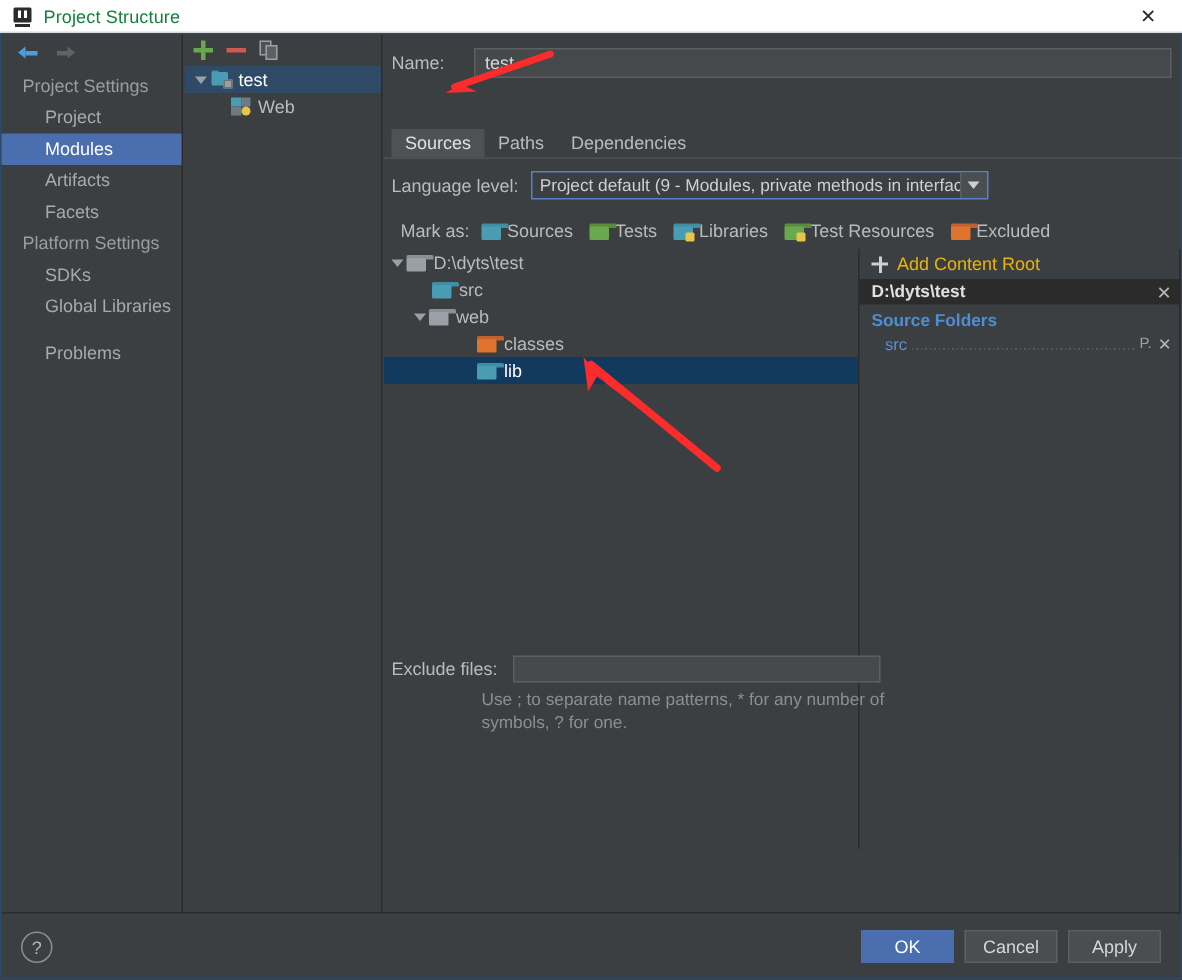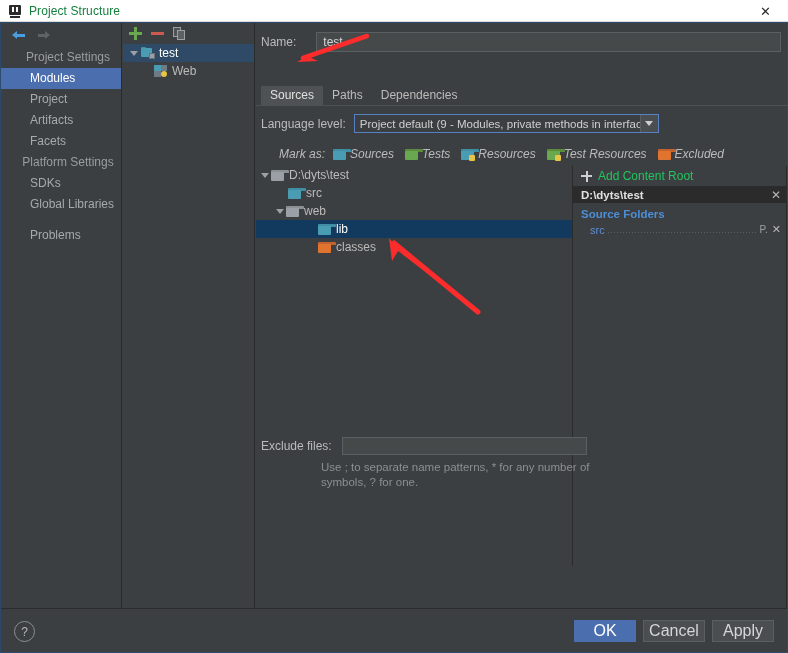--- a/index.html
+++ b/index.html
@@ -43,21 +43,21 @@
   }
   .nav-row{height:24px;display:flex;align-items:center;padding-left:10px;gap:10px;}
   .arrow-ico{width:15px;height:13px;position:relative;}
   .arrow-ico .shaft{position:absolute;top:5px;width:8px;height:3px;}
   .arrow-ico .head{position:absolute;top:2px;width:0;height:0;border-top:4.5px solid transparent;border-bottom:4.5px solid transparent;}
   .arrow-back .shaft{left:6px;background:#4a9ede;}
   .arrow-back .head{left:1px;border-right:5px solid #4a9ede;}
   .arrow-fwd .shaft{left:2px;background:#5f6365;}
   .arrow-fwd .head{right:1px;border-left:5px solid #5f6365;}
 
-  .side-group{padding-left:14px;height:21px;line-height:21px;color:#9a9d9e;font-size:12px;text-align:center;}
+  .side-group{padding-left:14px;height:21px;line-height:21px;color:#9a9d9e;font-size:12px;}
   .side-item{
     padding-left:29px;height:21px;line-height:21px;color:#a7aaab;font-size:12px;
     box-sizing:border-box;
   }
   .side-item.selected{background:#4b6eaf;color:#ffffff;}
   .side-sep{height:10px;}
 
   
   .modpanel{
     position:absolute;left:122px;top:0;width:132px;height:586px;
@@ -125,42 +125,42 @@
     margin-left:8px;width:305px;height:19px;background:#3c3f41;
     border:1px solid #5781c2;box-sizing:border-box;display:flex;align-items:center;
   }
   .lang-val{flex:1;padding-left:5px;color:#cfcfcf;font-size:11.5px;white-space:nowrap;overflow:hidden;}
   .lang-caret{
     width:17px;height:17px;display:flex;align-items:center;justify-content:center;
     background:#4a4e50;border-left:1px solid #5a5f61;flex:none;
   }
   .lang-caret i{display:block;width:0;height:0;border-left:4px solid transparent;border-right:4px solid transparent;border-top:5px solid #cfcfcf;}
 
-  .markas{position:absolute;left:23px;top:124px;display:flex;align-items:center;gap:0;font-style:italic;}
+  .markas{position:absolute;left:11px;top:124px;display:flex;align-items:center;gap:0;}
   .markas .lbl{margin-right:8px;}
   .mk{display:flex;align-items:center;margin-right:11px;}
   .mk .fld{margin-right:4px;}
   .mk span{font-size:12px;color:#bbbbbb;}
 
   
   .filetree{
     position:absolute;left:0;top:143px;width:316px;height:400px;background:#3c3f41;
   }
   .ftrow{height:18px;display:flex;align-items:center;font-size:12px;color:#bbbbbb;}
   .ftrow.selected{background:#123a5e;color:#ffffff;}
   .ftrow .fld{margin-right:5px;}
   .tw{width:13px;display:flex;align-items:center;justify-content:center;flex:none;}
   .tw i{display:block;width:0;height:0;border-left:4px solid transparent;border-right:4px solid transparent;border-top:5px solid #9aa0a6;}
 
   
   .rootpanel{
     position:absolute;left:316px;top:143px;right:0;height:400px;
     border-left:1px solid #2b2b2b;box-sizing:border-box;background:#3c3f41;
   }
-  .addroot{height:20px;display:flex;align-items:center;padding-left:8px;color:#22c55e;font-size:12px;}
+  .addroot{height:20px;display:flex;align-items:center;padding-left:8px;color:#eab308;font-size:12px;}
   .addroot .pl{position:relative;width:11px;height:11px;margin-right:6px;flex:none;}
   .addroot .pl:before{content:"";position:absolute;left:0;top:4px;width:11px;height:2px;background:#cfcfcf;}
   .addroot .pl:after{content:"";position:absolute;left:4.5px;top:0;width:2px;height:11px;background:#cfcfcf;}
   .roothdr{
     height:17px;background:#2b2b2b;display:flex;align-items:center;
     padding:0 6px 0 8px;color:#e0e0e0;font-size:11.5px;font-weight:bold;
   }
   .roothdr .sp{flex:1;}
   .roothdr .x{color:#b7b7b7;font-size:12px;}
   .srcfolders{padding:5px 0 0 8px;color:#4d8ed4;font-size:11.5px;font-weight:bold;}
@@ -193,21 +193,21 @@
     background:#3c3f41;border-top:1px solid #2b2b2b;box-sizing:border-box;
   }
   .help{
     position:absolute;left:13px;top:12px;width:19px;height:19px;border-radius:50%;
     border:1px solid #8b8f91;color:#b7b7b7;font-size:12px;
     display:flex;align-items:center;justify-content:center;
   }
   .btns{position:absolute;right:13px;top:11px;display:flex;gap:7px;}
   .btn{
     width:62px;height:22px;display:flex;align-items:center;justify-content:center;
-    font-size:16px;color:#d6d6d6;background:#4a4e50;border:1px solid #5a5f61;
+    font-size:12px;color:#d6d6d6;background:#4a4e50;border:1px solid #5a5f61;
     box-sizing:border-box;
   }
   .btn.primary{background:#4b6eaf;border-color:#4b6eaf;color:#ffffff;}
 
   
   .anno{position:absolute;left:0;top:0;width:788px;height:653px;pointer-events:none;}
 </style>
 </head>
 <body>
 
@@ -232,22 +232,22 @@
             <i class="head"></i>
             <i class="shaft"></i>
           </span>
         <span class="arrow-ico arrow-fwd">
             <i class="shaft"></i>
             <i class="head"></i>
           </span>
       </div>
 
       <div class="side-group">Project Settings</div>
+      <div class="side-item">Project</div>
       <div class="side-item selected">Modules</div>
-      <div class="side-item">Project</div>
       <div class="side-item">Artifacts</div>
       <div class="side-item">Facets</div>
 
       <div class="side-group">Platform Settings</div>
       <div class="side-item">SDKs</div>
       <div class="side-item">Global Libraries</div>
 
       <div class="side-sep"></div>
       <div class="side-item">Problems</div>
     </div>
@@ -327,21 +327,21 @@
             </span>
           <span>Tests</span>
         </span>
 
         <span class="mk">
           <span class="fld cyan">
               <i class="tab"></i>
               <i class="bd"></i>
               <i class="corner"></i>
             </span>
-          <span>Resources</span>
+          <span>Libraries</span>
         </span>
 
         <span class="mk">
           <span class="fld green">
               <i class="tab"></i>
               <i class="bd"></i>
               <i class="corner"></i>
             </span>
           <span>Test Resources</span>
         </span>
@@ -376,33 +376,33 @@
         <div class="ftrow" style="padding-left:17px;">
           <span class="tw">
               <i></i>
             </span>
           <span class="fld gray">
               <i class="tab"></i>
               <i class="bd"></i>
             </span>
           <span>web</span>
         </div>
+        <div class="ftrow" style="padding-left:62px;">
+          <span class="fld orange">
+              <i class="tab"></i>
+              <i class="bd"></i>
+            </span>
+          <span>classes</span>
+        </div>
         <div class="ftrow selected" style="padding-left:62px;">
           <span class="fld cyan">
               <i class="tab"></i>
               <i class="bd"></i>
             </span>
           <span>lib</span>
-        </div>
-        <div class="ftrow" style="padding-left:62px;">
-          <span class="fld orange">
-              <i class="tab"></i>
-              <i class="bd"></i>
-            </span>
-          <span>classes</span>
         </div>
       </div>
 
       <div class="rootpanel">
         <div class="addroot">
           <span class="pl"></span>
           <span>Add Content Root</span>
         </div>
         <div class="roothdr">
           <span>D:\dyts\test</span>

